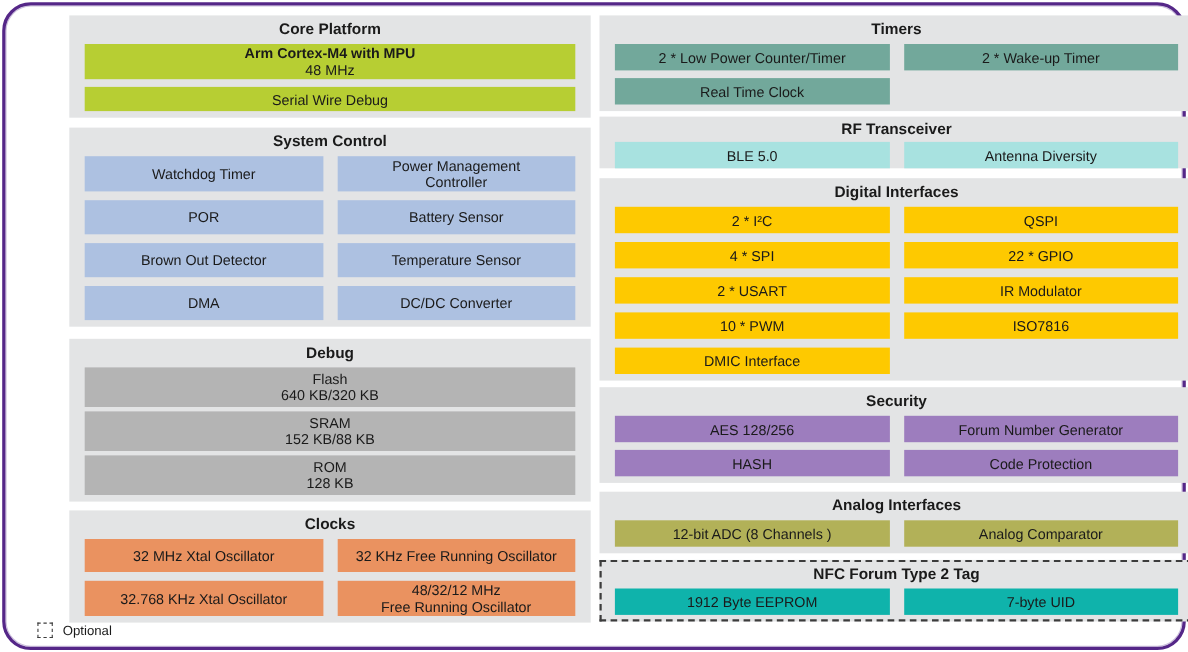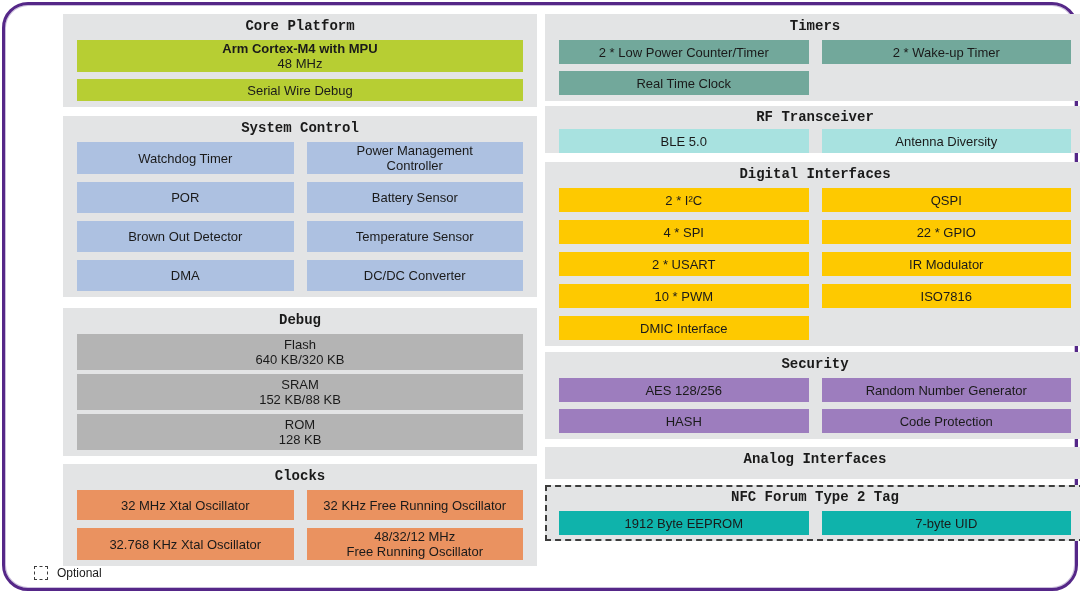--- a/index.html
+++ b/index.html
@@ -34,21 +34,20 @@
     background: var(--panel_bg, #e3e4e5);
     padding: 3px 14px 6px 14px;
     box-sizing: border-box;
   }
   .panel .ptitle {
     font-size: 14px;
     font-weight: bold;
     text-align: center;
     line-height: 17px;
     margin: 1px 0 5px 0;
-    font-family: Liberation Mono, monospace;
   }
   .panel.tight { padding-bottom: 0; }
   .panel.tight .ptitle { margin: 0 0 3px 0; }
 
   .mb9  { margin-bottom: 9px; }
   .mb11 { margin-bottom: 11px; }
   .mb8  { margin-bottom: 8px; }
   .mb5  { margin-bottom: 5px; }
   .mb6  { margin-bottom: 6px; }
 
@@ -274,33 +273,41 @@
     </div>
   </section>
 
   <section class="panel mb8">
     <div class="ptitle">Security</div>
     <div class="grid2">
       <div class="block c-security">
         <span>AES 128/256</span>
       </div>
       <div class="block c-security">
-        <span>Random Number Generator</span>
+        <span>Forum Number Generator</span>
       </div>
       <div class="block c-security">
         <span>HASH</span>
       </div>
       <div class="block c-security">
         <span>Code Protection</span>
       </div>
     </div>
   </section>
 
   <section class="panel mb6">
     <div class="ptitle">Analog Interfaces</div>
+    <div class="grid2">
+      <div class="block c-analog">
+        <span>12-bit ADC (8 Channels )</span>
+      </div>
+      <div class="block c-analog">
+        <span>Analog Comparator</span>
+      </div>
+    </div>
   </section>
 
   <section class="panel optional">
     <div class="ptitle">NFC Forum Type 2 Tag</div>
     <div class="grid2">
       <div class="block c-nfc">
         <span>1912 Byte EEPROM</span>
       </div>
       <div class="block c-nfc">
         <span>7-byte UID</span>

